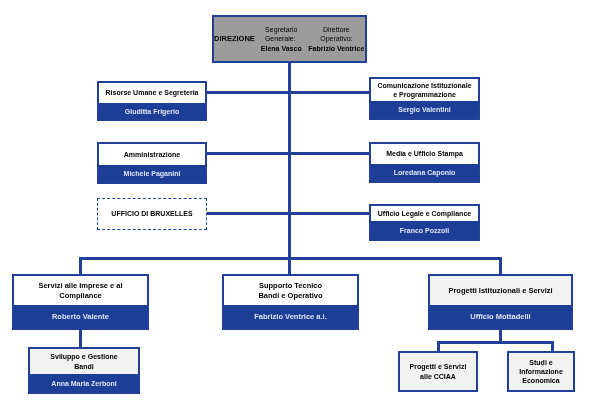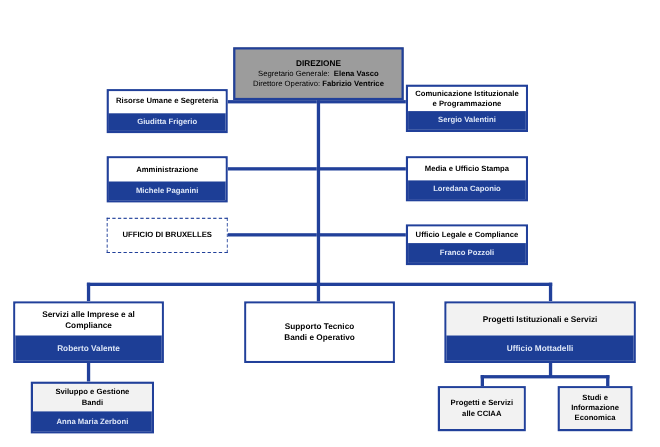--- a/index.html
+++ b/index.html
@@ -23,22 +23,22 @@
     font-size:7px; font-weight:bold; text-align:center;
   }
   .gray-title .title { background:var(--light-gray,#f2f2f2); }
   .dashed { border:1px dashed var(--border-blue,#21409a); }
   .line { position:absolute; background:var(--border-blue,#21409a); }
   
   #direzione {
     position:absolute; left:212px; top:15px; width:155px; height:48px;
     box-sizing:border-box; border:2px solid var(--border-blue,#21409a);
     background:var(--header-gray,#9c9c9c); color:#000;
-    display:flex; flex-direction:column; align-items:center; justify-content:center;
-    text-align:center; font-size:7px; line-height:1.35;margin-top:28px;
+    display:flex; flex-direction:row; align-items:center; justify-content:center;
+    text-align:center; font-size:7px; line-height:1.35;
   }
   #direzione .dir-title { font-weight:bold; font-size:7.5px; }
   #direzione b { font-weight:bold; }
 </style>
 </head>
 <body>
 
 <div id="canvas">
 
   <div class="line" style="left:288px; top:63px; width:3px; height:197px;"></div>
@@ -97,22 +97,23 @@
   </div>
 
   <div class="box" style="left:12px; top:274px; width:137px; height:56px;">
     <div class="title" style="font-size:7.5px;">Servizi alle Imprese e al
 Compliance</div>
     <div class="band" style="height:23px; font-size:7.5px;">Roberto Valente</div>
   </div>
   <div class="box" style="left:222px; top:274px; width:137px; height:56px;">
     <div class="title" style="font-size:7.5px;">Supporto Tecnico
 Bandi e Operativo</div>
+    <div class="band" style="height:23px; font-size:7.5px;">Fabrizio Ventrice a.i.</div>
   </div>
-  <div class="box gray-title" style="left:404px; top:274px; width:174px; height:56px;">
+  <div class="box gray-title" style="left:428px; top:274px; width:145px; height:56px;">
     <div class="title" style="font-size:7.5px;">Progetti Istituzionali e Servizi</div>
     <div class="band" style="height:23px; font-size:7.5px;">Ufficio Mottadelli</div>
   </div>
 
   <div class="box gray-title" style="left:28px; top:347px; width:112px; height:47px;">
     <div class="title">Sviluppo e Gestione
 Bandi</div>
     <div class="band" style="height:18px;">Anna Maria Zerboni</div>
   </div>
   <div class="box gray-title" style="left:398px; top:351px; width:80px; height:41px;">

